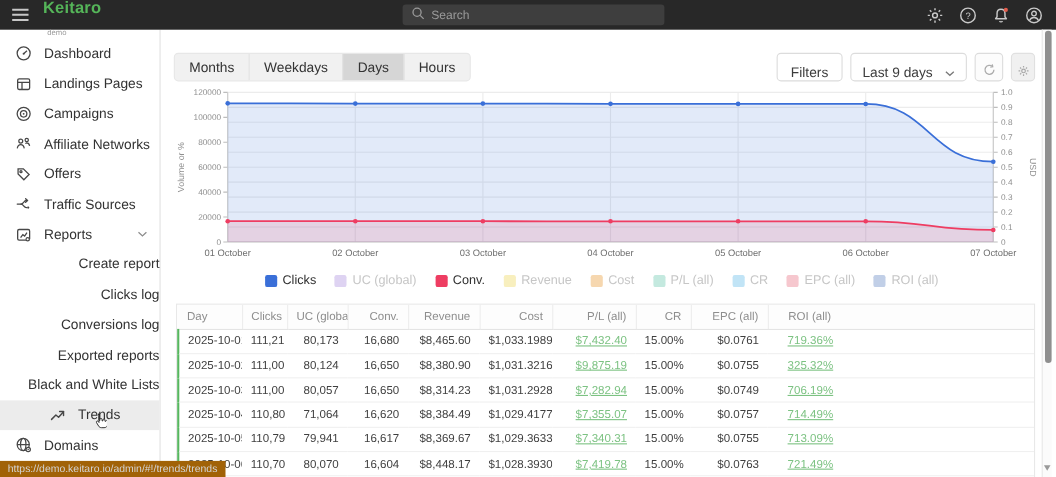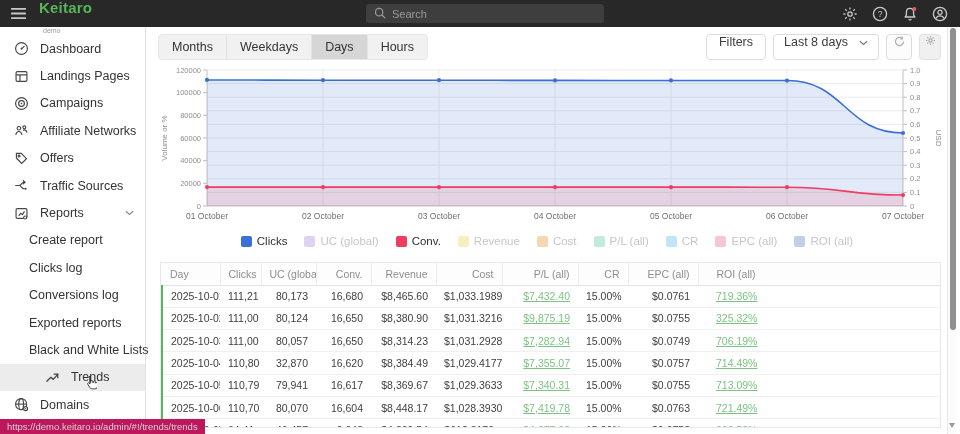--- a/index.html
+++ b/index.html
@@ -20,42 +20,42 @@
     font-size:11px; width:190px; font-family:"Liberation Sans",sans-serif; }
   .search input::placeholder { color:#9a9a9a; }
   .tb-icons { position:absolute; right:12px; top:0; height:27px; display:flex; align-items:center; gap:14px; }
   .tb-icons span { display:flex; cursor:pointer; }
 
   
   .sidebar { position:absolute; left:0; top:27px; width:146px; height:407px;
     background:#fff; border-right:1px solid #e2e2e2; padding-top:8px; }
   .sb-item { height:27.4px; display:flex; align-items:center; padding-left:13px; gap:11px;
     font-size:12.5px; color:#333; cursor:pointer; white-space:nowrap; }
-  .sb-item.sub { padding-left:29px; }
+  .sb-item.sub { padding-left:52px;justify-content:flex-end; }
   .sb-item.active { background:#ececec;padding-left:44px; }
   .sb-ico { width:16px; display:flex; justify-content:center; }
   .sb-chev { margin-left:auto; margin-right:11px; display:flex; }
 
   
-  .statusbar { position:absolute; left:0; bottom:0; height:15px; background:#be185d;
+  .statusbar { position:absolute; left:0; bottom:0; height:15px; background:#a16207;
     color:#d4d4d4; font-size:9.5px; display:flex; align-items:center; padding:0 7px; z-index:30; }
 
   
-  .content { position:absolute; left:147px; top:21px; width:800px; height:315px; background:#fff; }
+  .content { position:absolute; left:147px; top:35px; width:800px; height:315px; background:#fff; }
 
   .toolbar { position:absolute; top:13px; left:11px; right:6px; height:26px; display:flex; align-items:center; }
   .tabs { display:inline-flex; background:#f1f1f1; border:1px solid #e7e7e7; border-radius:4px;
     height:26px; overflow:hidden; }
   .tab { padding:0 13px; display:flex; align-items:center; font-size:12.5px; color:#333;
     border-left:1px solid #e3e3e3; cursor:pointer; }
   .tab:first-child { border-left:none; }
   .tab.active { background:#d6d6d6; }
   .toolbar-right { margin-left:auto; display:flex; gap:7px; align-items:center; }
   .btn { height:26px; border:1px solid #dcdcdc; border-radius:4px; background:#fff;
-    font-size:12.5px; color:#3c3c3c; display:flex; align-items:flex-start; padding:0 12px; cursor:pointer; }
+    font-size:12.5px; color:#3c3c3c; display:flex; align-items:flex-end; padding:0 12px; cursor:pointer; }
   .btn.select { width:106px; justify-content:space-between; padding:0 10px; }
   .btn.iconb { width:26px; justify-content:center; padding:0; background:#fcfcfc; }
   .btn.gearb { width:22px; justify-content:center; padding:0; background:#f0f0f0; border-color:#e0e0e0; }
 
   .chart-wrap { position:absolute; top:45px; left:10px; width:790px; height:168px; }
   .chart-wrap text { font-family:"Liberation Sans",sans-serif; }
 
   .legend { position:absolute; top:214px; left:0; width:100%; display:flex;
     justify-content:center; gap:17px; font-size:11.5px; }
   .lg-item { display:flex; align-items:center; gap:5px; color:#c6c6c6; cursor:pointer; }
@@ -276,21 +276,21 @@
         <div class="tab">Months</div>
         <div class="tab">Weekdays</div>
         <div class="tab active">Days</div>
         <div class="tab">Hours</div>
       </div>
     <div class="toolbar-right">
       <div class="btn">
         <span>Filters</span>
       </div>
       <div class="btn select">
-        <span>Last 8 days</span>
+        <span>Last 9 days</span>
         <span><svg viewBox="0 0 10 6" width="9" height="6">
               <path d="M1 1l4 3.6L9 1" fill="none" stroke="#7a7a7a" stroke-width="1.3"></path>
             </svg></span>
       </div>
       <div class="btn iconb">
         <span><svg viewBox="0 0 16 16" width="13" height="13">
               <path d="M13 8a5 5 0 1 1-1.5-3.6" fill="none" stroke="#adadad" stroke-width="1.5"></path>
               <path d="M11.2 1.8l.5 2.8-2.8.5" fill="none" stroke="#adadad" stroke-width="1.4"></path>
             </svg></span>
       </div>
@@ -494,21 +494,21 @@
             <td class="ar">$8,314.23</td>
             <td class="ar">$1,031.2928</td>
             <td class="ar green">$7,282.94</td>
             <td class="ar">15.00%</td>
             <td class="ar">$0.0749</td>
             <td class="al green roi">706.19%</td>
           </tr>
           <tr>
             <td class="al">2025-10-04</td>
             <td class="ar">110,80</td>
-            <td class="ar">32,870</td>
+            <td class="ar">71,064</td>
             <td class="ar">16,620</td>
             <td class="ar">$8,384.49</td>
             <td class="ar">$1,029.4177</td>
             <td class="ar green">$7,355.07</td>
             <td class="ar">15.00%</td>
             <td class="ar">$0.0757</td>
             <td class="al green roi">714.49%</td>
           </tr>
           <tr>
             <td class="al">2025-10-05</td>

